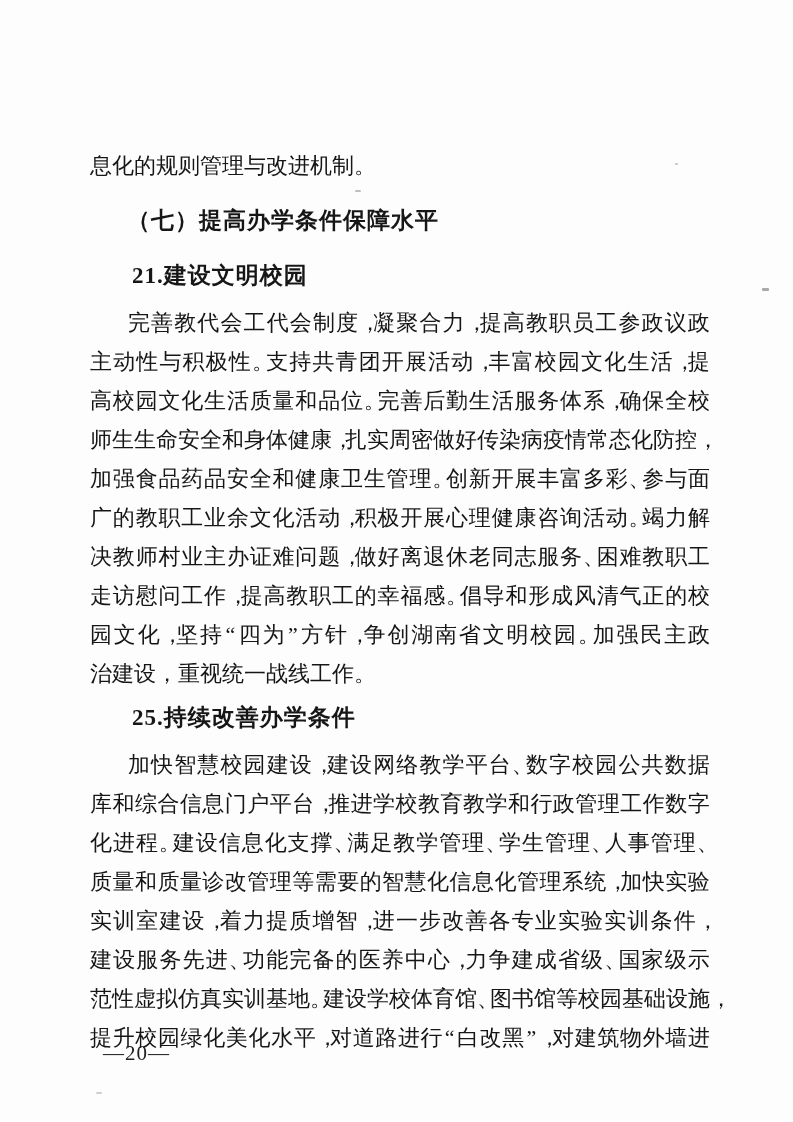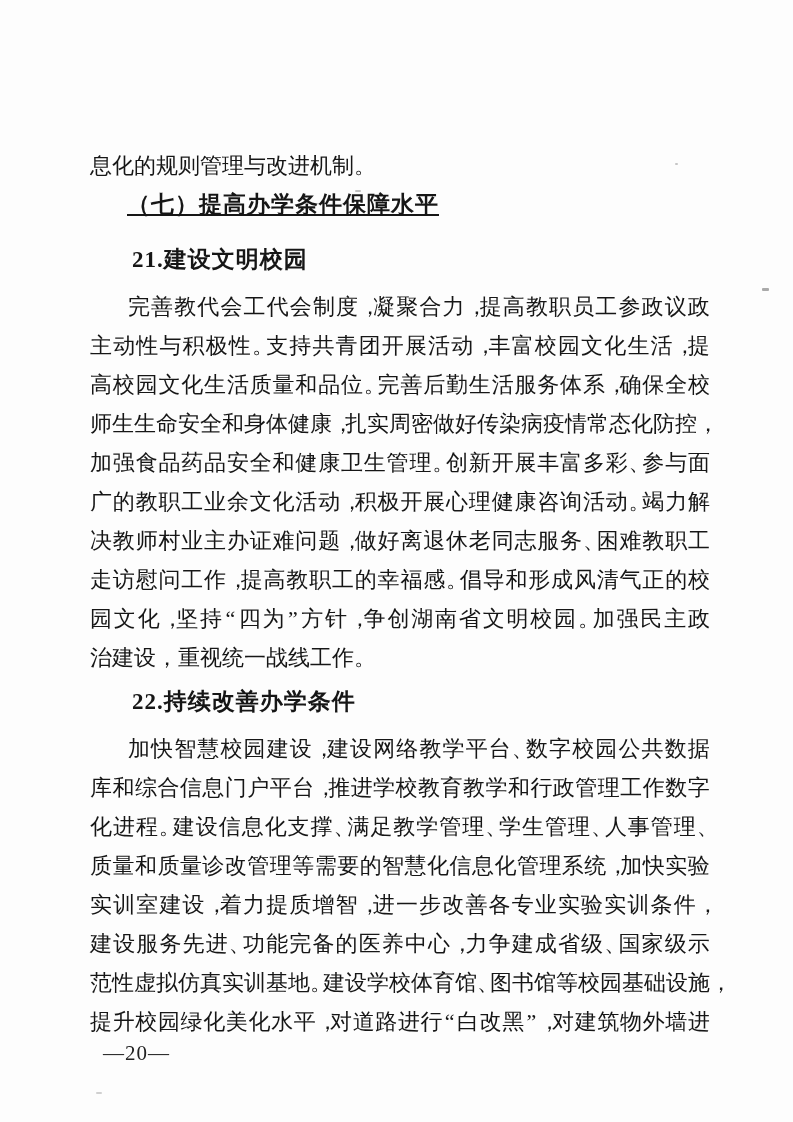--- a/index.html
+++ b/index.html
@@ -33,21 +33,21 @@
   .plast .ch.punct { width: auto; }
 
   .heading {
     font-weight: bold;
     font-size: 23px;
     line-height: 39px;
     height: 39px;
     letter-spacing: 1px;
     white-space: nowrap;
   }
-  .heading.section { padding-left: 37px; margin-top: 0; text-decoration: underline; }
+  .heading.section { padding-left: 37px; margin-top: 16px; }
   .heading.item-a  { padding-left: 42px; margin-top: 16px; }
   .heading.item-b  { padding-left: 42px; margin-top: 5px; }
   .para { margin-top: 8px; }
 
   .page-number {
     position: absolute;
     left: 103px; top: 1041px;
     font-size: 21px;
     letter-spacing: 1px;
     color: #222;
@@ -366,21 +366,21 @@
         <span class="ch">统</span>
         <span class="ch">一</span>
         <span class="ch">战</span>
         <span class="ch">线</span>
         <span class="ch">工</span>
         <span class="ch">作</span>
         <span class="ch punct">。</span>
       </div>
     </div>
 
-  <div class="heading item-b">22.持续改善办学条件</div>
+  <div class="heading item-b">25.持续改善办学条件</div>
 
   <div class="para">
       <div class="line first">
         <span class="ch">加</span>
         <span class="ch">快</span>
         <span class="ch">智</span>
         <span class="ch">慧</span>
         <span class="ch">校</span>
         <span class="ch">园</span>
         <span class="ch">建</span>

